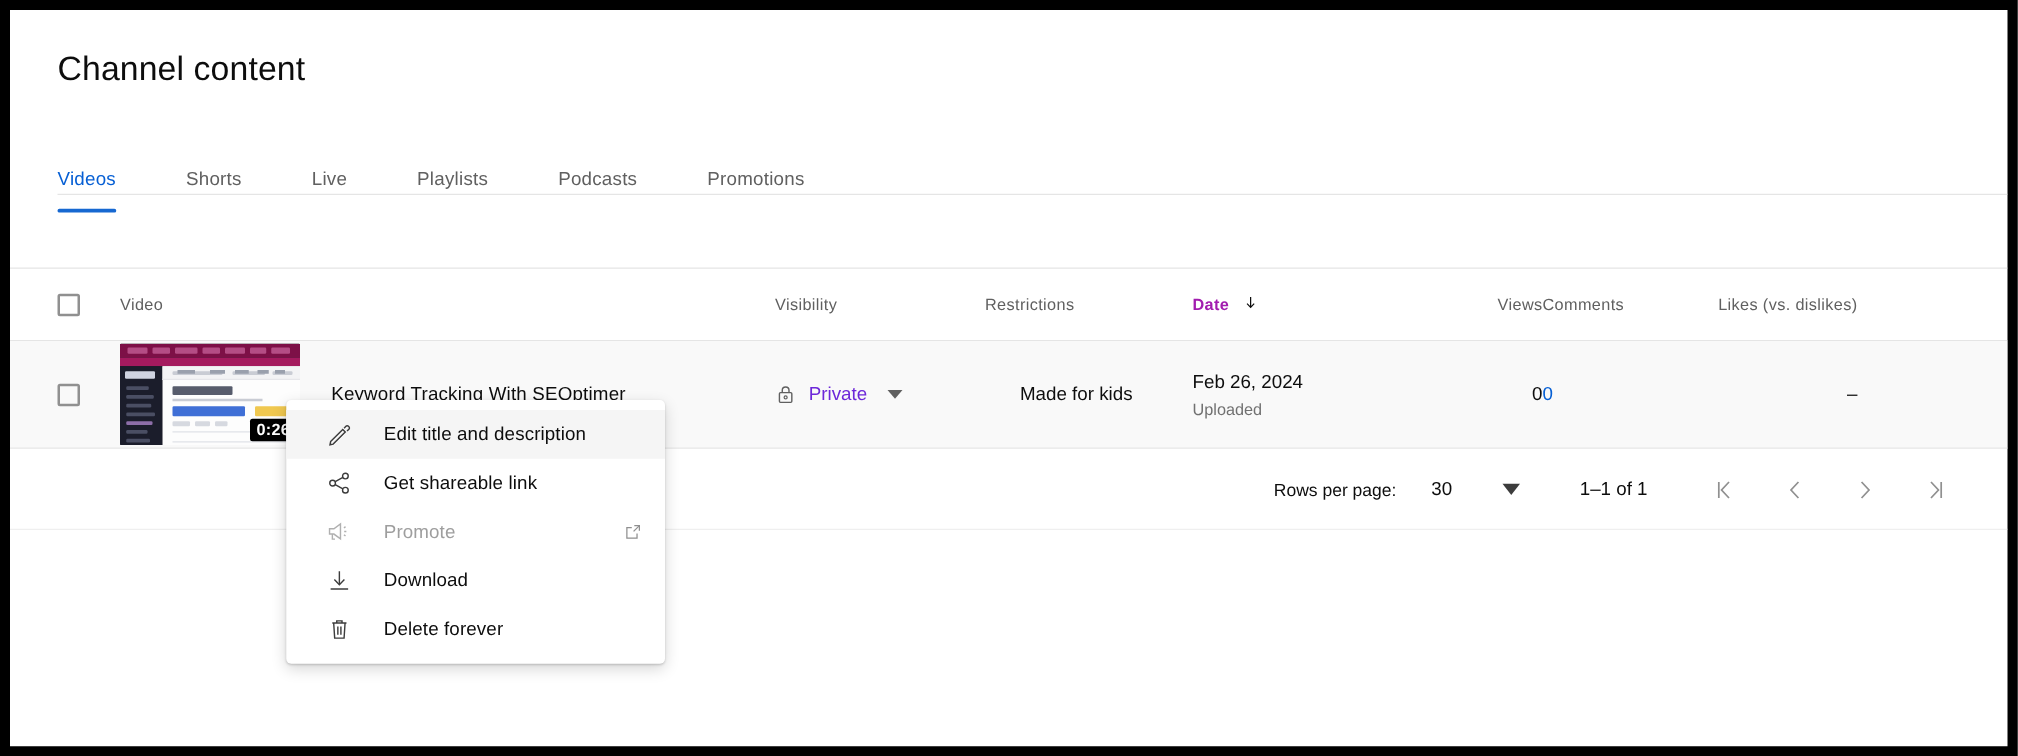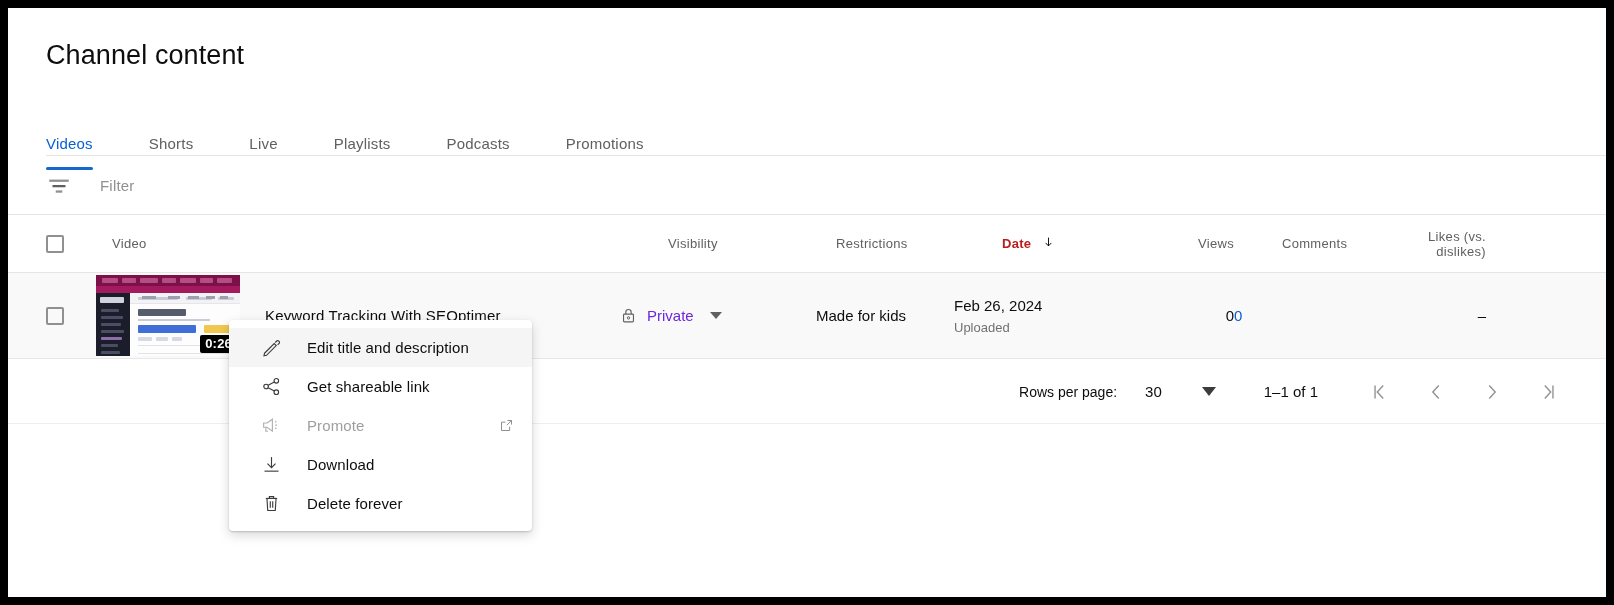--- a/index.html
+++ b/index.html
@@ -116,23 +116,22 @@
   .col-restrict   { width: 166px; }
   .col-date       { width: 180px; }
   .col-views      { width: 100px; text-align: right; }
   .col-comments   { width: 120px; text-align: left; }
   .col-likes      { width: 160px; text-align: right; padding-right: 28px; }
 
   .head-row .cell {
     font-size: 13px;
     color: #606060;
     letter-spacing: 0.3px;
-    padding-left: 48px;
-  }
-  .head-row .cell.sorted { color: #b91c1c; font-weight: 700; }
+  }
+  .head-row .cell.sorted { color: #a21caf; font-weight: 700; }
   .sort-arrow { margin-left: 7px; display: inline-block; vertical-align: -1px; }
 
   
   .video-cell { display: flex; align-items: center; }
   .thumb {
     position: relative;
     width: 144px; height: 81px;
     flex: 0 0 auto;
     background: #12131c;
     overflow: hidden;
@@ -253,30 +252,20 @@
   <div class="tabs">
     <div class="tab active"><span>Videos</span></div>
     <div class="tab"><span>Shorts</span></div>
     <div class="tab"><span>Live</span></div>
     <div class="tab"><span>Playlists</span></div>
     <div class="tab"><span>Podcasts</span></div>
     <div class="tab"><span>Promotions</span></div>
   </div>
   <div class="tabs-underline"></div>
 
-  <div class="filter-bar">
-    <span class="filter-icon">
-      <svg viewBox="0 0 24 24" width="26" height="26">
-        <rect x="3" y="7" width="18" height="2.1" fill="#909090"></rect>
-        <rect x="6" y="12" width="12" height="2.1" fill="#606060"></rect>
-        <rect x="9" y="17" width="6" height="2.1" fill="#909090"></rect>
-      </svg>
-    </span>
-    <span class="filter-placeholder">Filter</span>
-  </div>
   <div class="filter-underline"></div>
 
   <div class="table">
 
     <div class="row head-row">
       <div class="cb"></div>
       <div class="cell col-video">Video</div>
       <div class="cell col-visibility">Visibility</div>
       <div class="cell col-restrict">Restrictions</div>
       <div class="cell col-date sorted">

